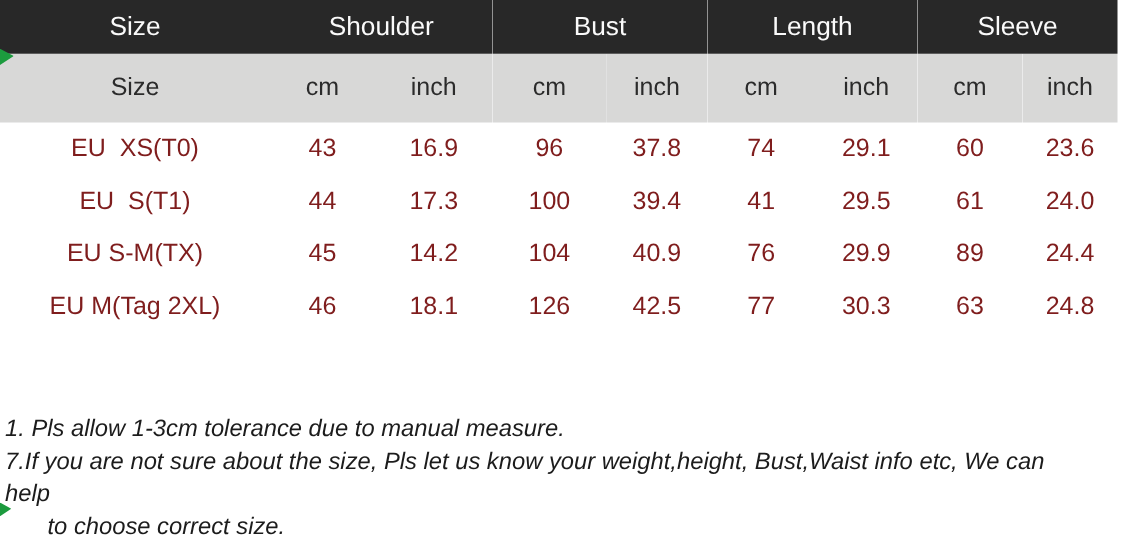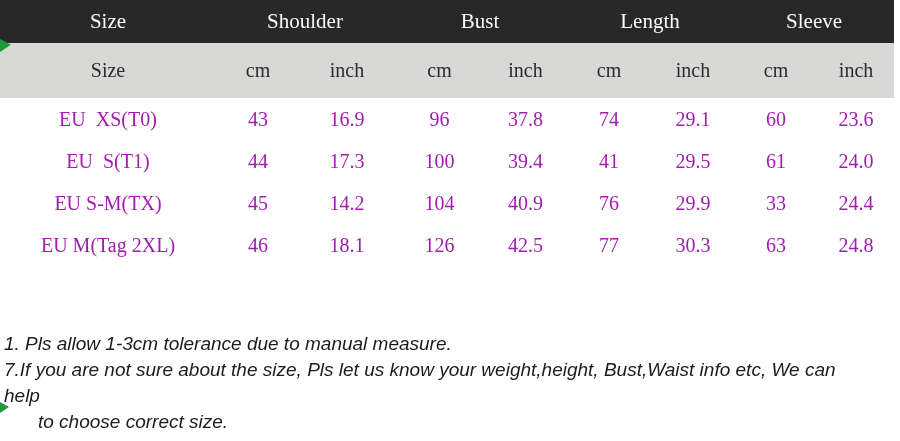--- a/index.html
+++ b/index.html
@@ -17,38 +17,37 @@
     border-collapse: collapse;
     table-layout: fixed;
     width: 894px;
     margin: 0;
   }
   table.size-chart th, table.size-chart td {
     padding: 0;
     font-weight: normal;
     text-align: center;
     overflow: hidden;
-    font-family: Liberation Serif, serif;
   }
   tr.group-row { height: 43px; }
   tr.group-row th {
     background: #282828;
     color: #fafafa;
     font-size: 21px;
   }
   tr.sub-row { height: 55px; }
   tr.sub-row th {
     background: #d8d8d7;
     color: #2b2b2b;
     font-size: 20px;
   }
   tbody tr { height: 42px; }
   tbody td {
     font-size: 20px;
-    color: #a21caf;
+    color: #7f1d1d;
     background: #ffffff;
   }
   td.row-label, th.row-label {
     text-align: left;
     padding-left: 4px;
     white-space: pre;
   }
 
   .notes {
     position: absolute;
@@ -132,21 +131,21 @@
         <td>24.0</td>
       </tr>
       <tr>
         <td class="row-label">EU S-M(TX)</td>
         <td>45</td>
         <td>14.2</td>
         <td>104</td>
         <td>40.9</td>
         <td>76</td>
         <td>29.9</td>
-        <td>33</td>
+        <td>89</td>
         <td>24.4</td>
       </tr>
       <tr>
         <td class="row-label">EU M(Tag 2XL)</td>
         <td>46</td>
         <td>18.1</td>
         <td>126</td>
         <td>42.5</td>
         <td>77</td>
         <td>30.3</td>

